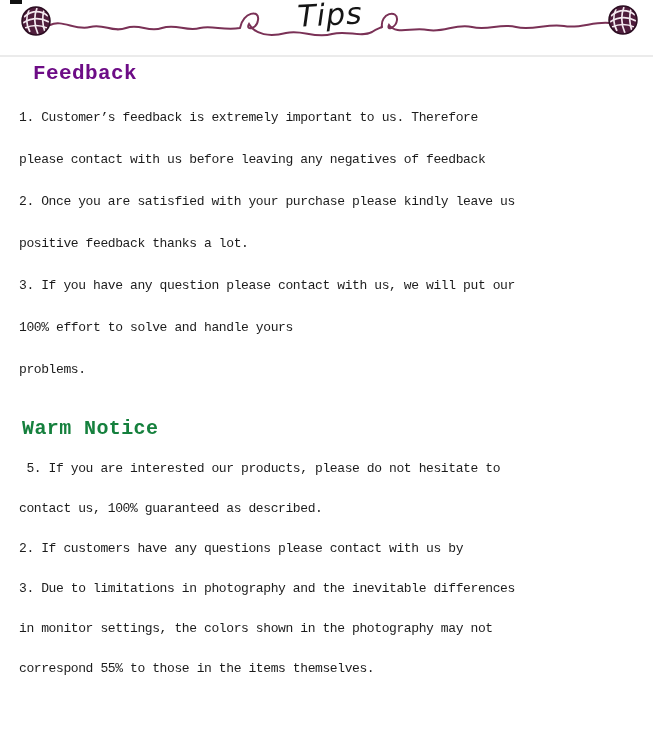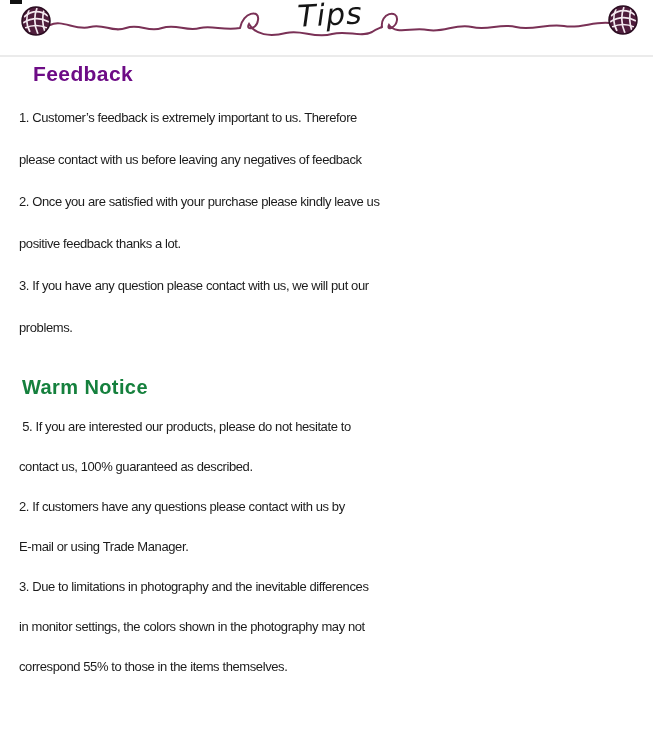--- a/index.html
+++ b/index.html
@@ -25,21 +25,21 @@
     font-style:italic;
     font-size:30px;
     color:#151515;
     transform:rotate(-3deg);
     letter-spacing:1px;
   }
   .header-edge {
     position:absolute; left:0; top:55px; width:653px; height:2px;
     background:#ebebeb;
   }
-  .content { position:relative; }
+  .content { position:relative;font-family:Liberation Mono, monospace; }
   h2 { margin:0; padding:0; font-weight:bold; line-height:22px; letter-spacing:0.4px; }
   .h-feedback {
     margin:15px 0 0 33px;
     font-size:21px;
     color:#6d0c86;
   }
   .h-warm {
     margin:27px 0 0 22px;
     font-size:20px;
     color:#15803d;
@@ -113,27 +113,27 @@
 
 <div class="content">
 
   <h2 class="h-feedback">Feedback</h2>
   <div class="para para-a">
     <div class="ln">1. Customer’s feedback is extremely important to us. Therefore</div>
     <div class="ln">please contact with us before leaving any negatives of feedback</div>
     <div class="ln">2. Once you are satisfied with your purchase please kindly leave us</div>
     <div class="ln">positive feedback thanks a lot.</div>
     <div class="ln">3. If you have any question please contact with us, we will put our</div>
+    <div class="ln">100% effort to solve and handle yours</div>
     <div class="ln">problems.</div>
   </div>
 
   <h2 class="h-warm">Warm Notice</h2>
   <div class="para para-b">
     <div class="ln"> 5. If you are interested our products, please do not hesitate to</div>
     <div class="ln">contact us, 100% guaranteed as described.</div>
     <div class="ln">2. If customers have any questions please contact with us by</div>
-    <div class="ln">E-mail or using Trade Manager.</div>
     <div class="ln">3. Due to limitations in photography and the inevitable differences</div>
     <div class="ln">in monitor settings, the colors shown in the photography may not</div>
     <div class="ln">correspond 55% to those in the items themselves.</div>
   </div>
 
 </div>
 
 </body></html>

